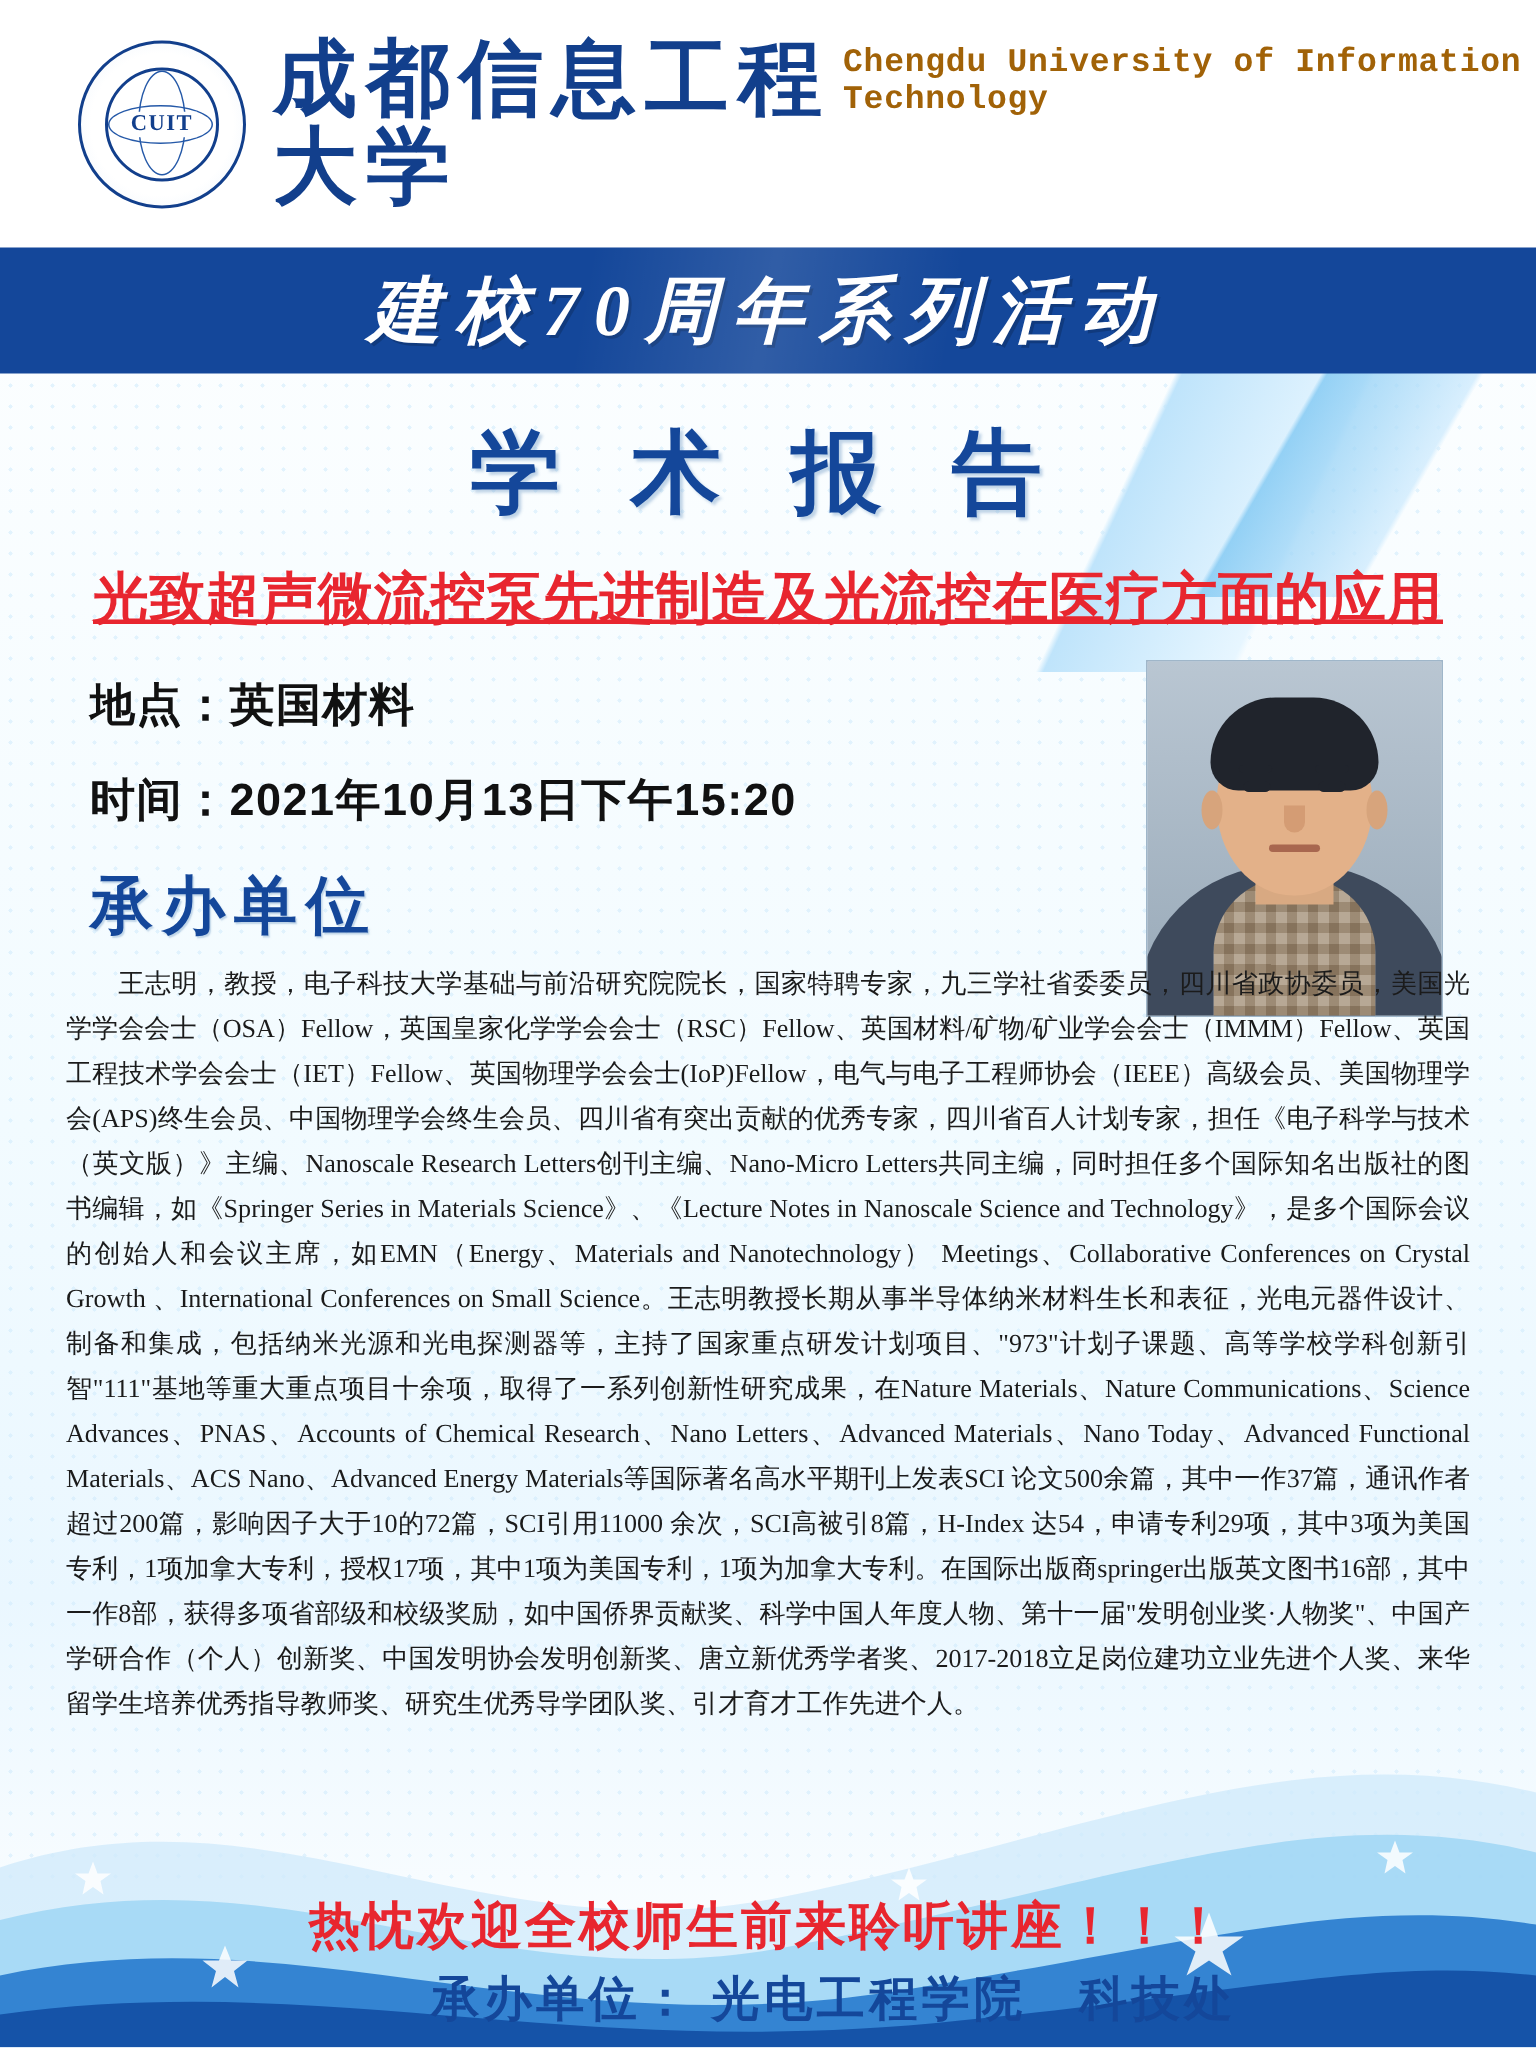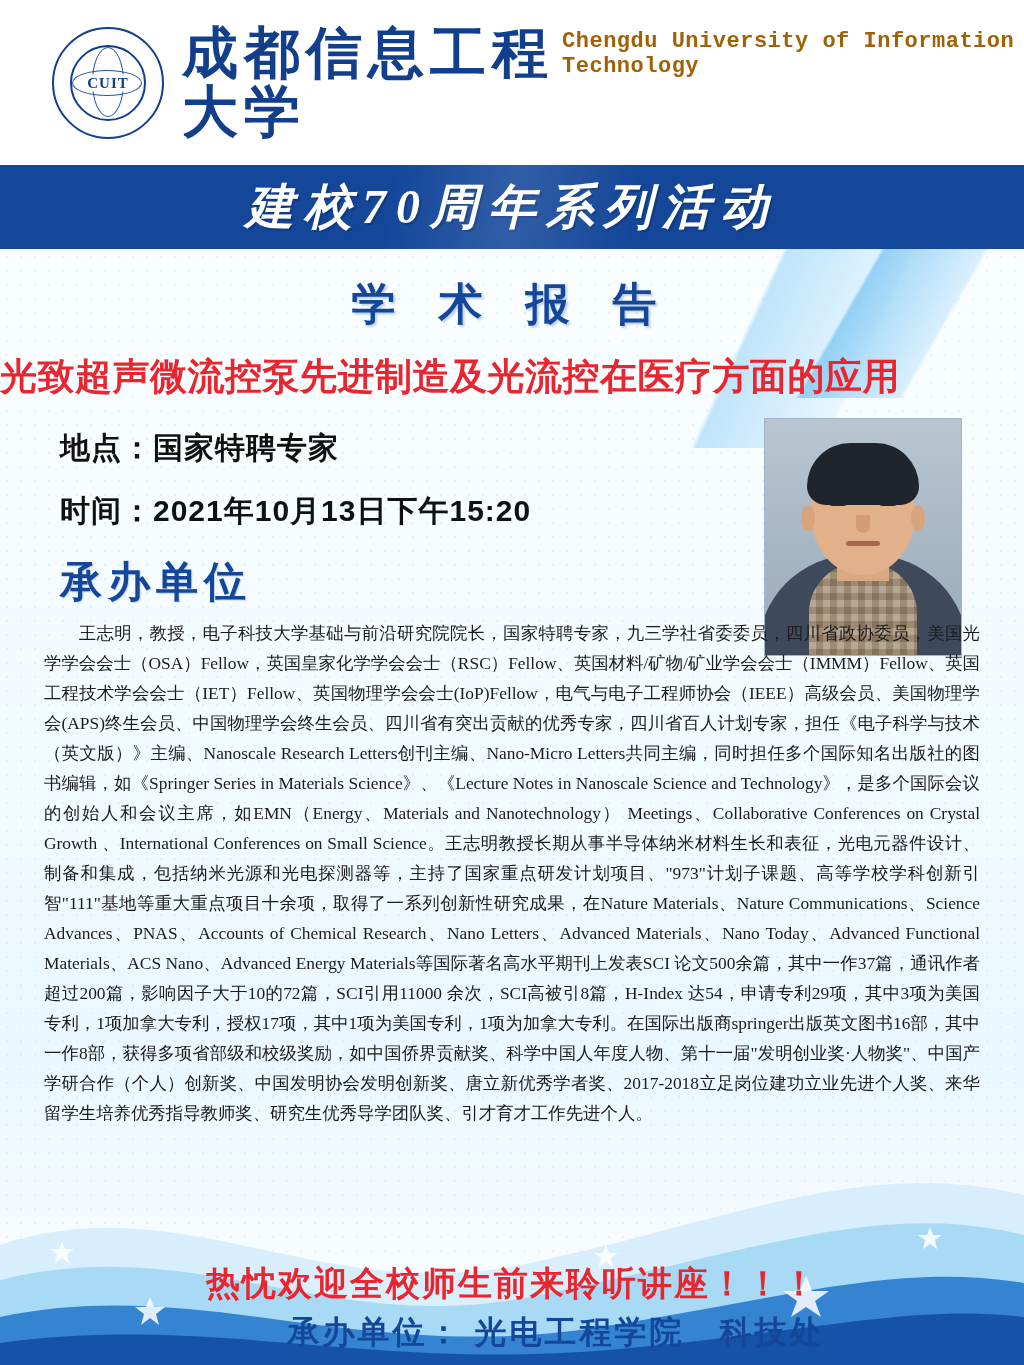--- a/index.html
+++ b/index.html
@@ -83,28 +83,29 @@
   .anniv-text{
     color:#ffffff;font-size:48px;font-weight:bold;letter-spacing:10px;
     font-style:italic;
     font-family:"Liberation Serif","DejaVu Serif",serif;
     text-shadow:2px 2px 0 rgba(0,0,0,.18);
     white-space:nowrap;
   }
   
   .title-main{
     position:relative;text-align:center;margin-top:26px;
-    font-size:44px;font-weight:bold;color:#14479a;letter-spacing:16px;
+    font-size:60px;font-weight:bold;color:#14479a;letter-spacing:16px;
     font-family:"Liberation Serif","DejaVu Serif",serif;
     text-shadow:2px 2px 2px rgba(120,160,200,.45);
   }
   .title-sub{
-    position:relative;text-align:left;margin-top:18px;
+    position:relative;text-align:center;margin-top:18px;
     font-size:37px;font-weight:bold;color:#e8262f;letter-spacing:.5px;
     font-family:"Liberation Sans","DejaVu Sans",sans-serif;
+    text-decoration:underline;
   }
   
   .info-wrap{position:relative;margin-top:26px;padding:0 60px;box-sizing:border-box;}
   .info-list{width:620px;}
   .info-row{
     font-size:30px;font-weight:bold;color:#111111;margin-bottom:22px;letter-spacing:1px;
     font-family:"Liberation Sans","DejaVu Sans",sans-serif;
   }
   .portrait{
     position:absolute;right:62px;top:-10px;width:196px;height:236px;
@@ -195,21 +196,21 @@
   <div class="anniv-band">
     <div class="shine"></div>
     <div class="anniv-text">建校70周年系列活动</div>
   </div>
 
   <div class="title-main">学 术 报 告</div>
   <div class="title-sub">光致超声微流控泵先进制造及光流控在医疗方面的应用</div>
 
   <div class="info-wrap">
     <div class="info-list">
-      <div class="info-row">地点：国家特聘专家</div>
+      <div class="info-row">地点：英国材料</div>
       <div class="info-row">时间：2021年10月13日下午15:20</div>
     </div>
     <div class="portrait">
       <div class="bgwall"></div>
       <div class="shoulders"></div>
       <div class="shirt"></div>
       <div class="neck"></div>
       <div class="head"></div>
       <div class="hair"></div>
       <div class="ear l"></div>

